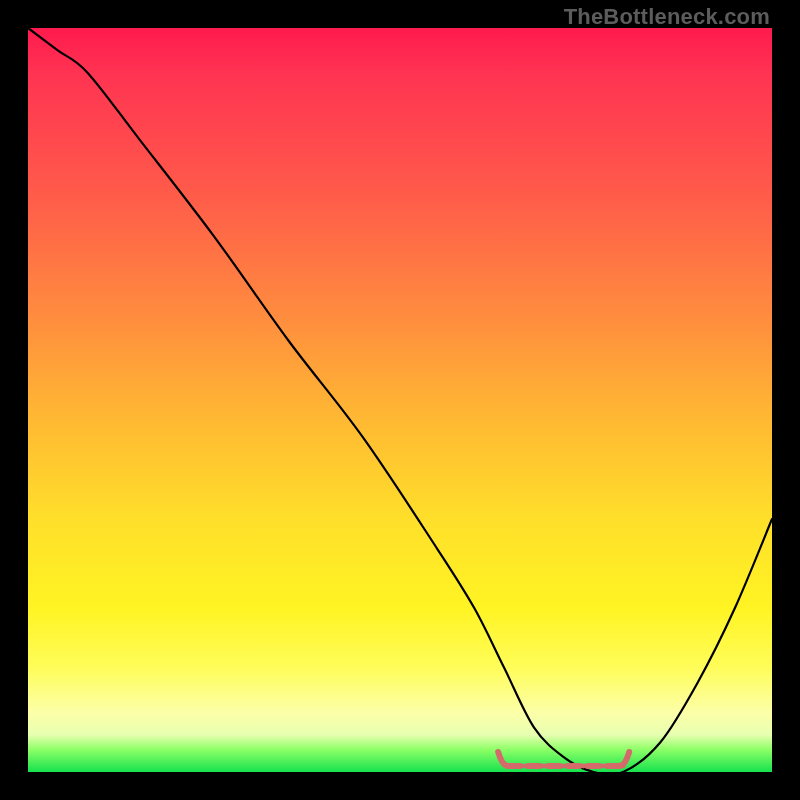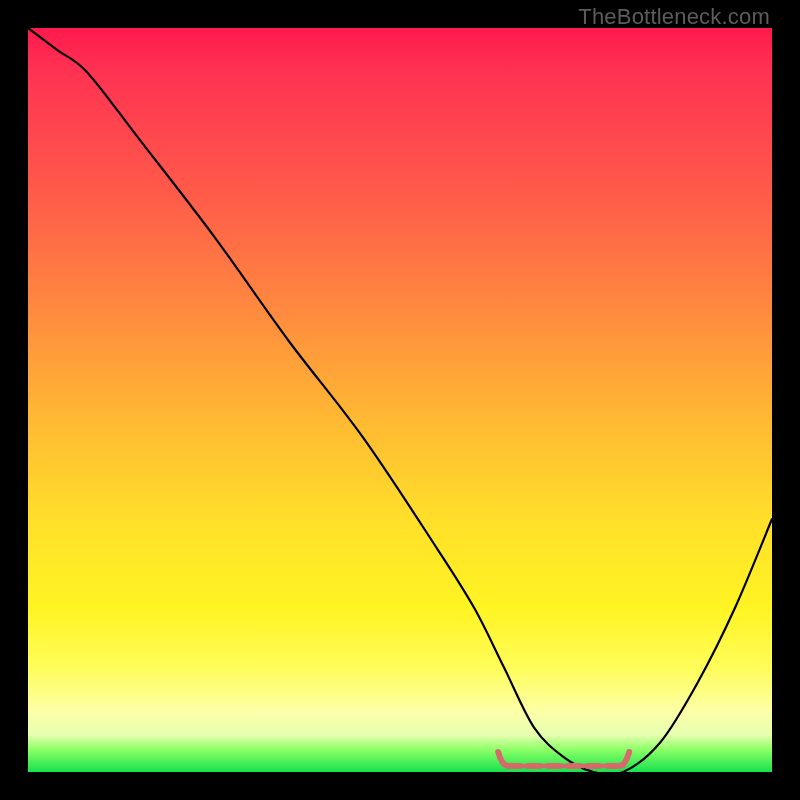--- a/index.html
+++ b/index.html
@@ -49,21 +49,21 @@
     width: 744px;
     height: 744px;
     overflow: visible;
   }
   .watermark {
     position: absolute;
     top: 4px;
     right: 30px;
     color: #5c5c5c;
     font-size: 22px;
-    font-weight: 400;
+    font-weight: 700;
     letter-spacing: 0.2px;
     user-select: none;
   }
 </style>
 </head>
 <body>
 
 <div class="frame">
   <div class="plot-area"></div>
 

